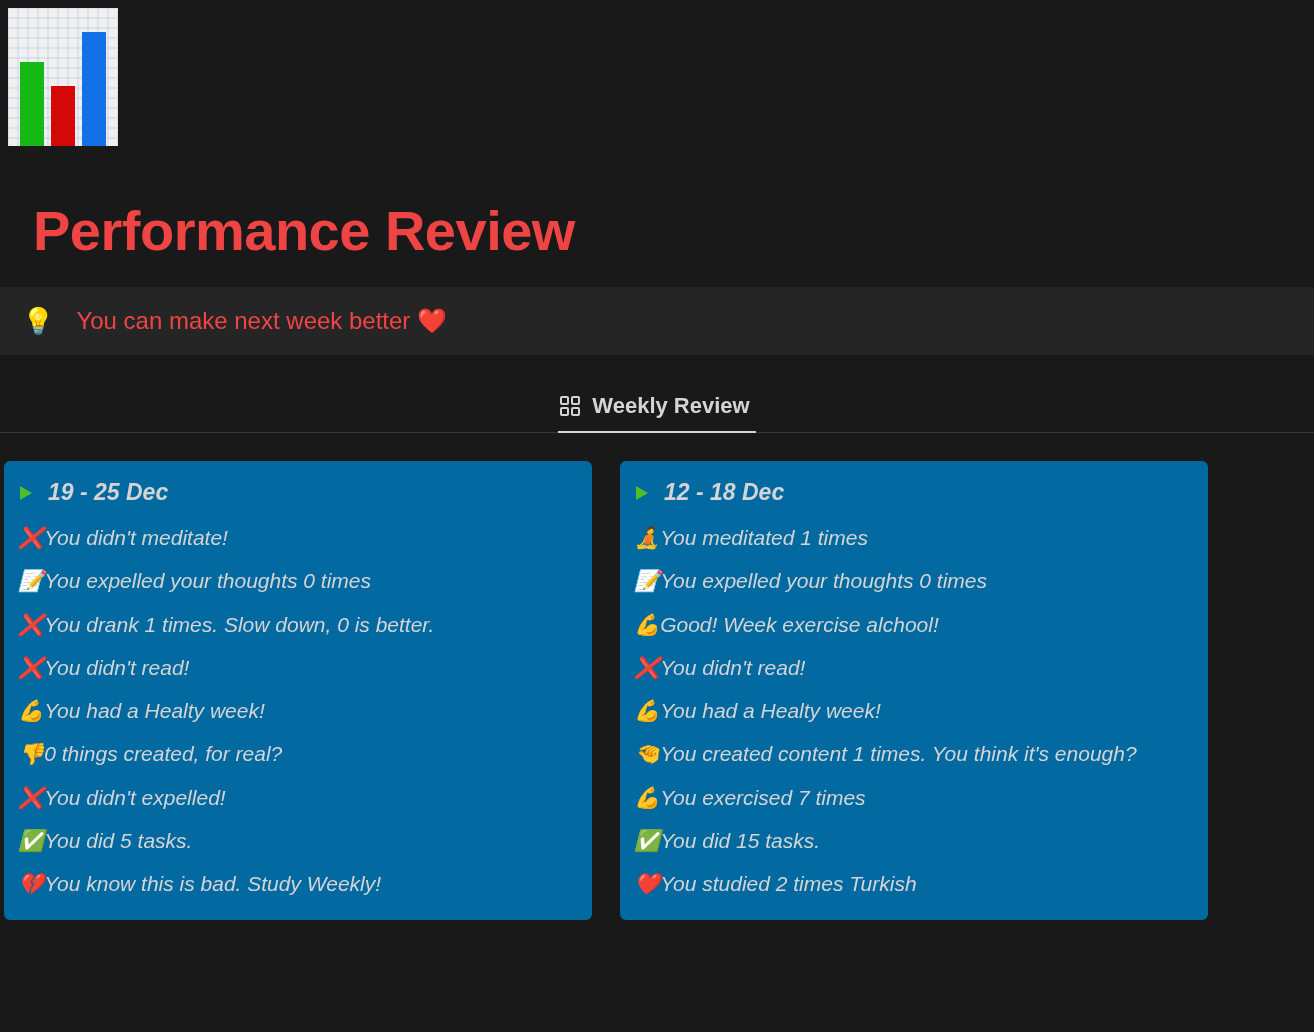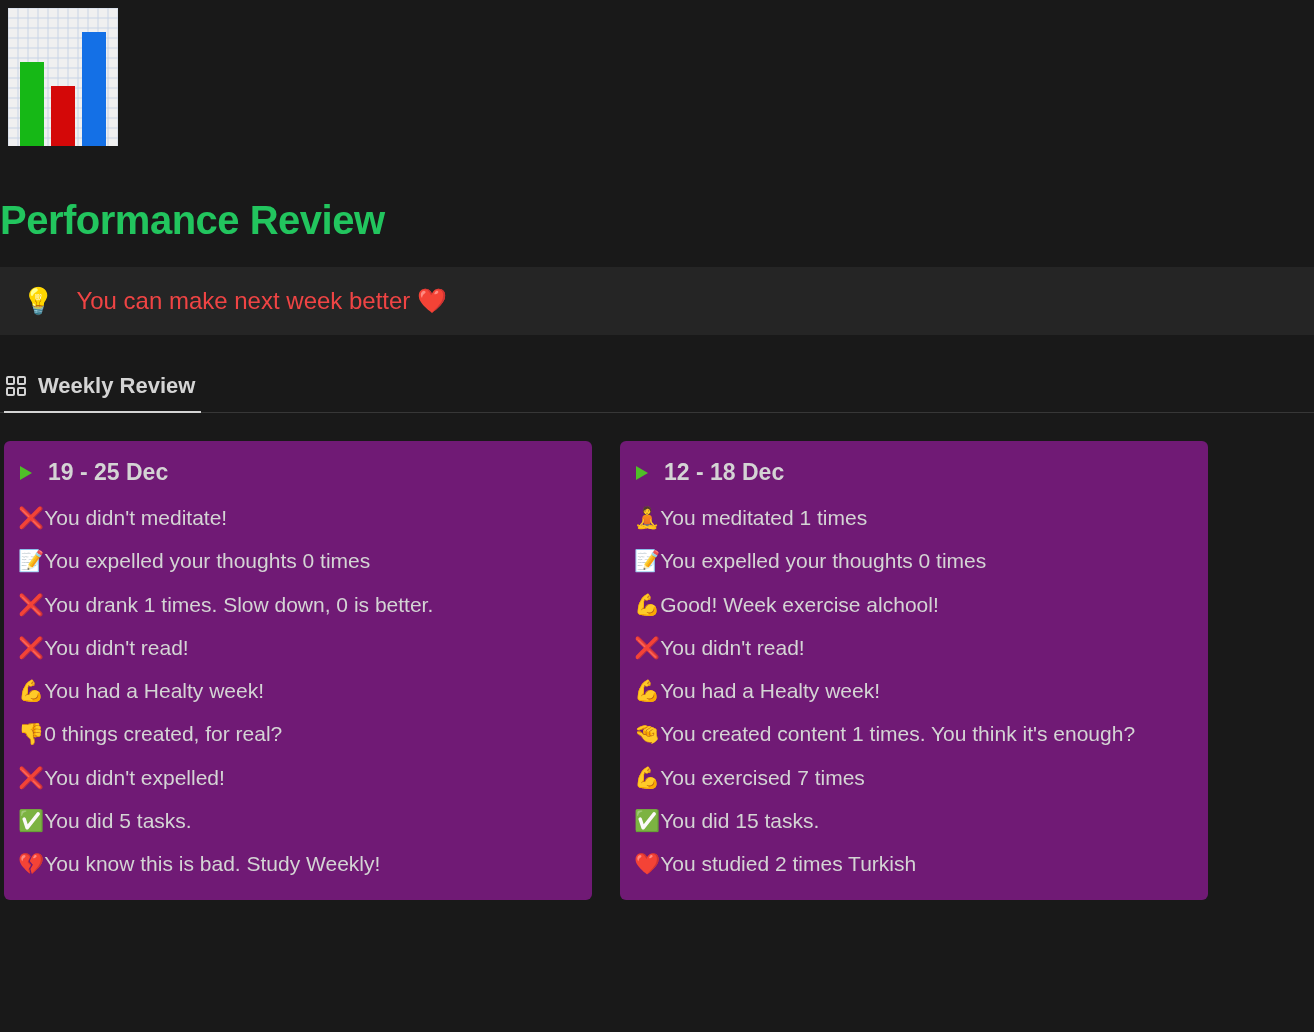--- a/index.html
+++ b/index.html
@@ -8,25 +8,26 @@
     color: #d4d4d4;
     font-family: -apple-system, BlinkMacSystemFont, "Segoe UI", Helvetica, Arial, sans-serif;
     width: 1314px;
     height: 1032px;
     overflow: hidden;
   }
   .page-icon {
     margin: 8px 0 0 8px;
   }
   .page-title {
-    font-size: 40px;
+    font-size: 56px;
     font-weight: 700;
-    color: #22c55e;
+    color: #ef4444;
     margin: 48px 0 24px 0;
     letter-spacing: -0.5px;
+    padding-left: 33px;
   }
   .callout {
     background: #252525;
     display: flex;
     align-items: center;
     padding: 20px 22px;
     gap: 22px;
     margin-bottom: 28px;
   }
   .callout-icon {
@@ -35,43 +36,45 @@
   }
   .callout-text {
     font-size: 24px;
     color: #ef4444;
   }
   .tabs-row {
     display: flex;
     align-items: center;
     border-bottom: 1px solid #373737;
     padding: 0 4px;
+    justify-content: center;
   }
   .tab {
     display: flex;
     align-items: center;
     gap: 10px;
     padding: 10px 6px 12px 0;
     font-size: 22px;
     font-weight: 600;
     color: #d4d4d4;
     border-bottom: 2px solid #d4d4d4;
     margin-bottom: -1px;
   }
   .tab-icon svg { display: block; }
   .cards {
     display: flex;
     gap: 28px;
     padding: 28px 4px 0 4px;
   }
   .card {
-    background: #701a75;
+    background: #0369a1;
     border-radius: 6px;
     padding: 18px 16px 22px 14px;
     width: 588px;
+    font-style: italic;
   }
   .card-header {
     display: flex;
     align-items: center;
     gap: 14px;
     margin-bottom: 18px;
   }
   .play-icon svg { display: block; }
   .card-title {
     font-size: 23px;

